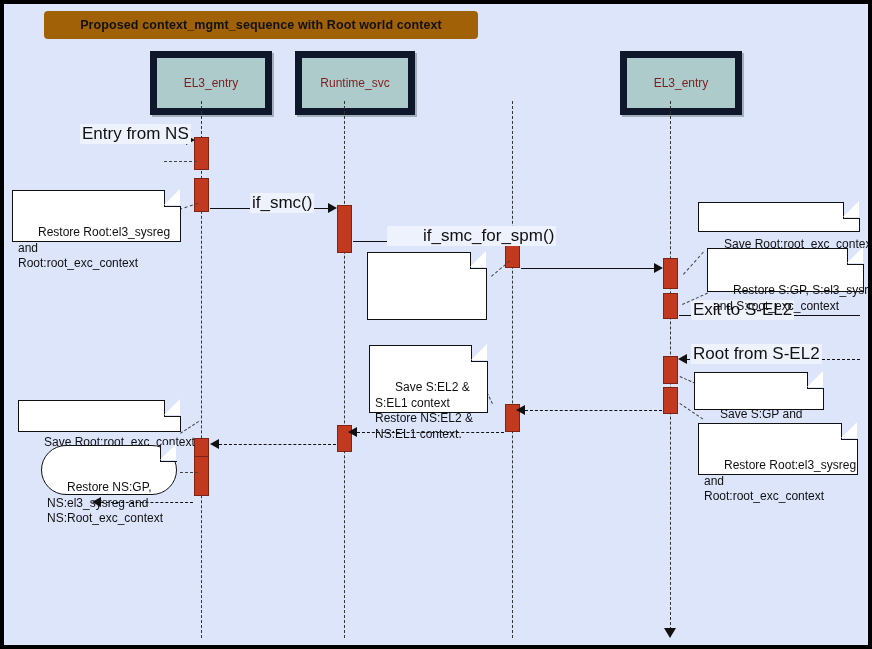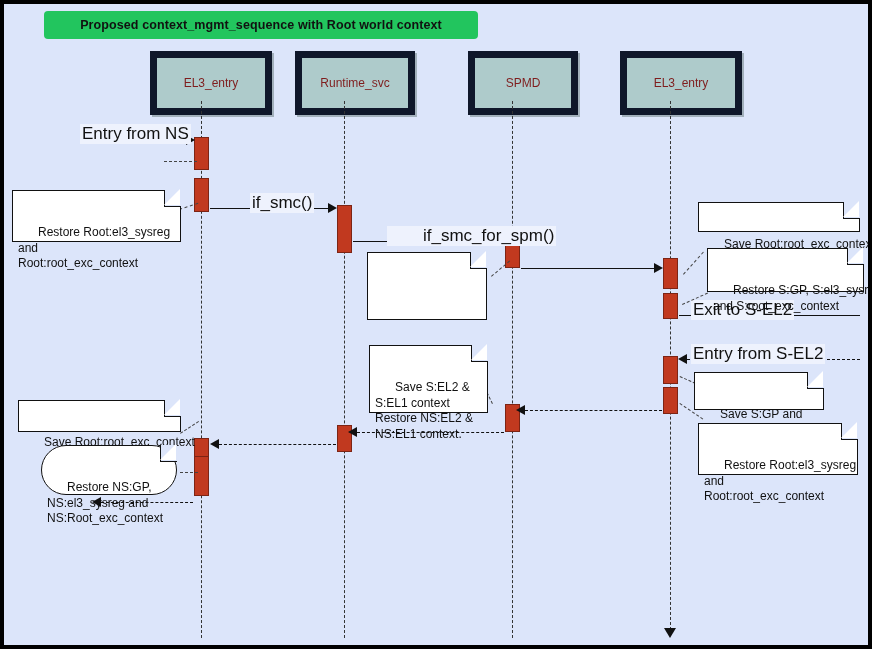--- a/index.html
+++ b/index.html
@@ -15,21 +15,21 @@
     left:4px;top:4px;
     width:864px;height:641px;
     background:#dce5fa;
     overflow:hidden;
   }
   
   .title-banner{
     position:absolute;
     left:40px;top:7px;
     width:434px;height:28px;
-    background:#22c55e;
+    background:#a16207;
     border-radius:4px;
     display:flex;align-items:center;justify-content:center;
     font-size:12.5px;color:#111;font-weight:600;
     letter-spacing:.1px;
   }
   
   .ll-head{
     position:absolute;
     height:50px;
     background:#aecbcb;
@@ -133,23 +133,20 @@
     <div class="title-banner">
       <span>Proposed context_mgmt_sequence with Root world context</span>
     </div>
 
     <div class="ll-head" style="left:146px;top:47px;width:108px;">
       <span>EL3_entry</span>
     </div>
     <div class="ll-head" style="left:291px;top:47px;width:106px;">
       <span>Runtime_svc</span>
     </div>
-    <div class="ll-head" style="left:464px;top:47px;width:96px;">
-      <span>SPMD</span>
-    </div>
     <div class="ll-head" style="left:616px;top:47px;width:108px;">
       <span>EL3_entry</span>
     </div>
 
     <div class="ll-line" style="left:197px;height:537px;"></div>
     <div class="ll-line" style="left:340px;height:537px;"></div>
     <div class="ll-line" style="left:508px;height:537px;"></div>
     <div class="ll-line" style="left:666px;height:529px;"></div>
     <div class="ll-arrowend" style="left:660px;top:624px;"></div>
 
@@ -182,21 +179,21 @@
     <div class="msg-label" style="left:383px;top:222px;padding-left:36px;">if_smc_for_spm()</div>
 
     <div class="msg-line" style="left:517px;top:264px;width:134px;"></div>
     <div class="arrow-r" style="left:650px;top:259px;"></div>
 
     <div class="msg-line" style="left:675px;top:311px;width:181px;"></div>
     <div class="msg-label" style="left:687px;top:296px;">Exit to S-EL2</div>
 
     <div class="msg-line dashed" style="left:683px;top:355px;width:173px;"></div>
     <div class="arrow-l" style="left:674px;top:350px;"></div>
-    <div class="msg-label" style="left:687px;top:340px;">Entry from S-EL2</div>
+    <div class="msg-label" style="left:687px;top:340px;">Root from S-EL2</div>
 
     <div class="msg-line dashed" style="left:521px;top:406px;width:137px;"></div>
     <div class="arrow-l" style="left:512px;top:401px;"></div>
 
     <div class="msg-line dashed" style="left:353px;top:428px;width:147px;"></div>
     <div class="arrow-l" style="left:344px;top:423px;"></div>
 
     <div class="msg-line dashed" style="left:215px;top:440px;width:117px;"></div>
     <div class="arrow-l" style="left:206px;top:435px;"></div>
 

